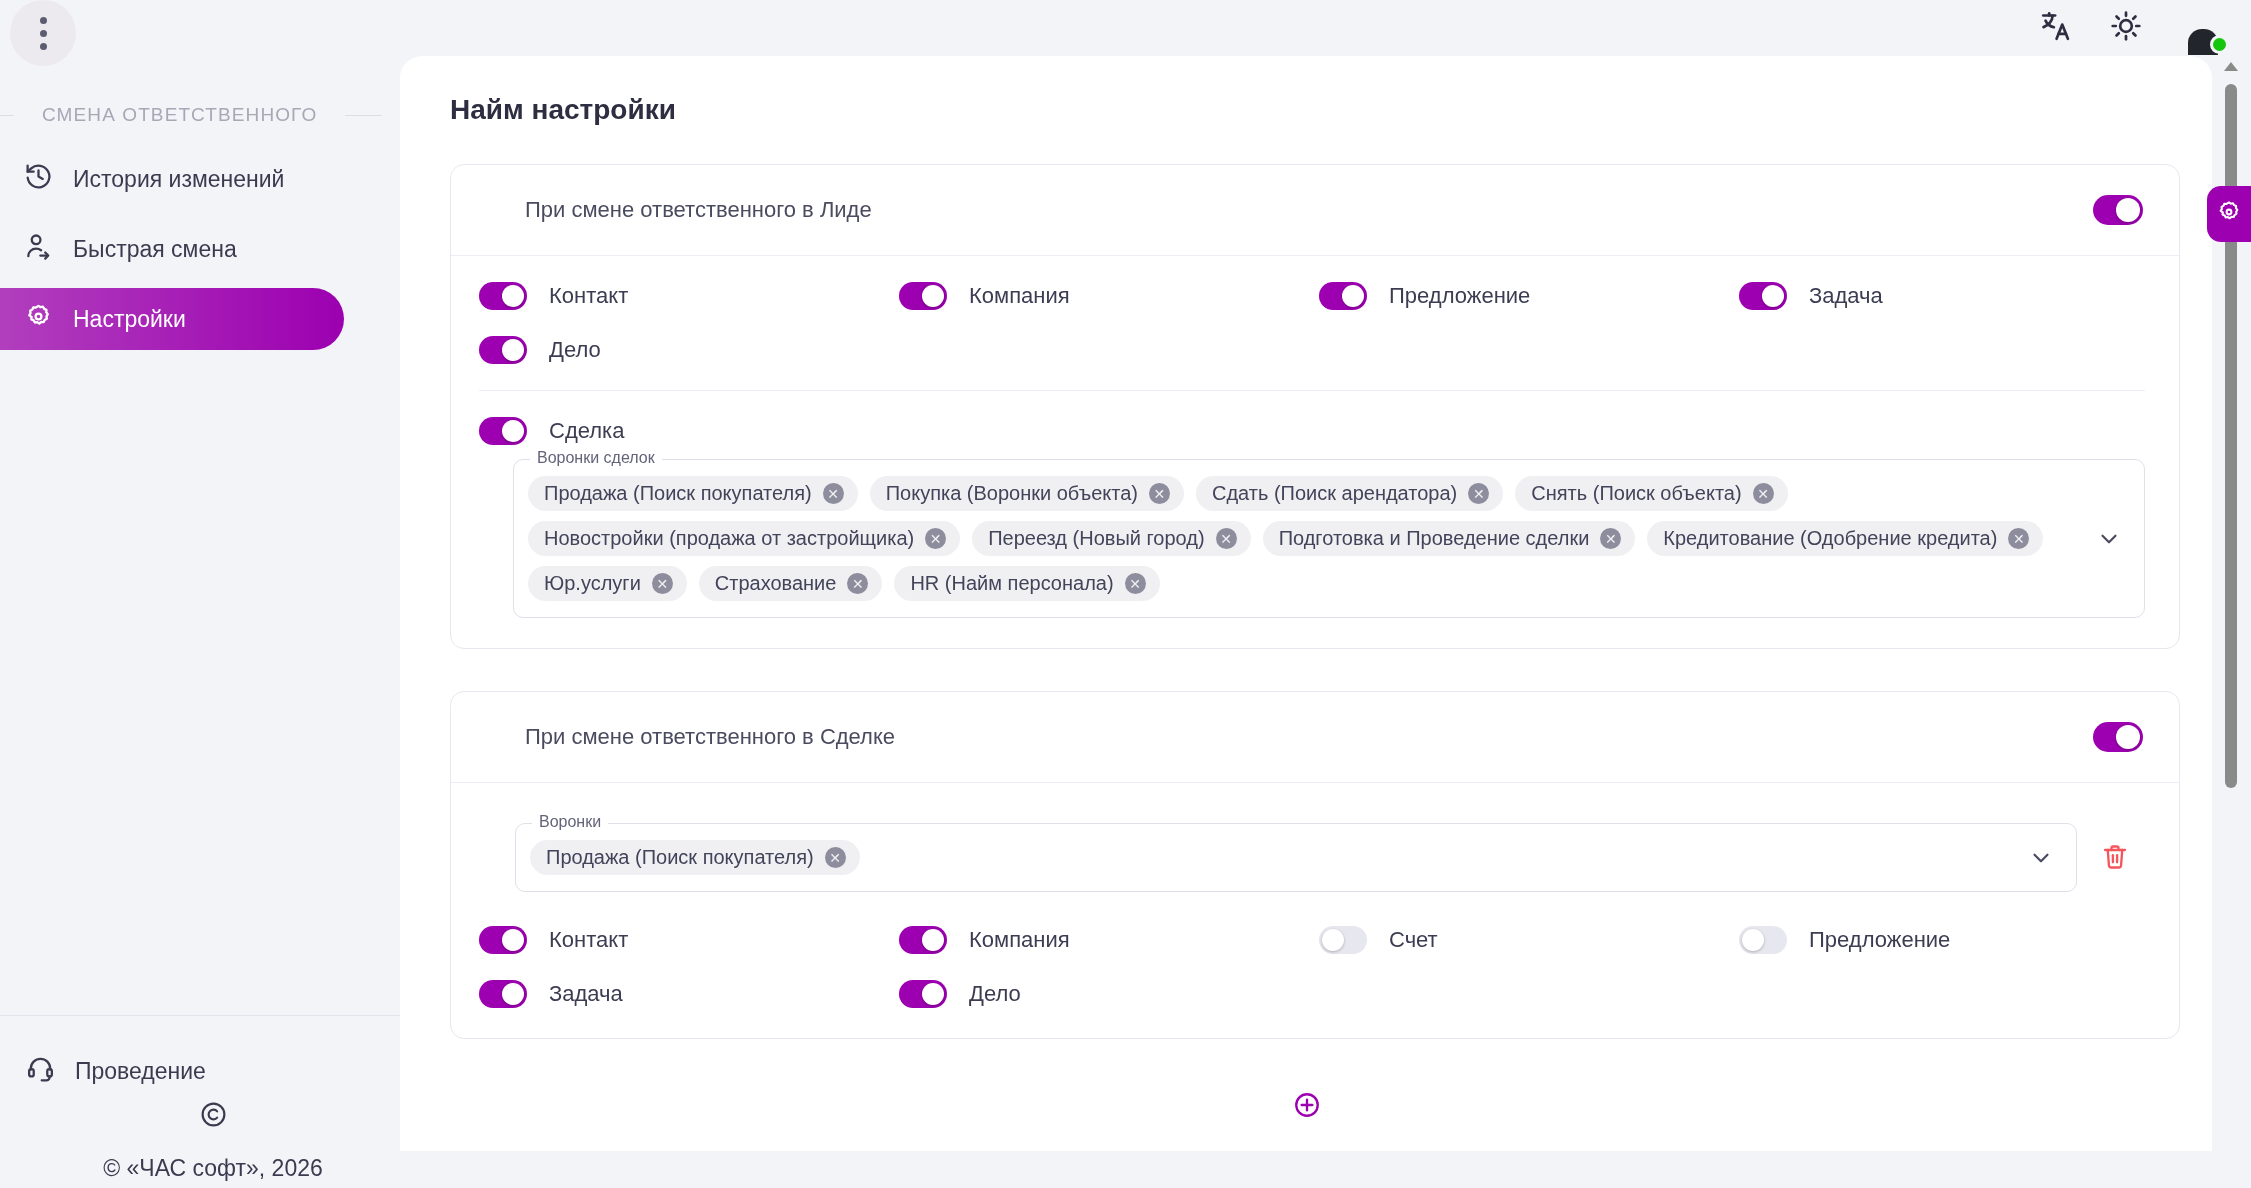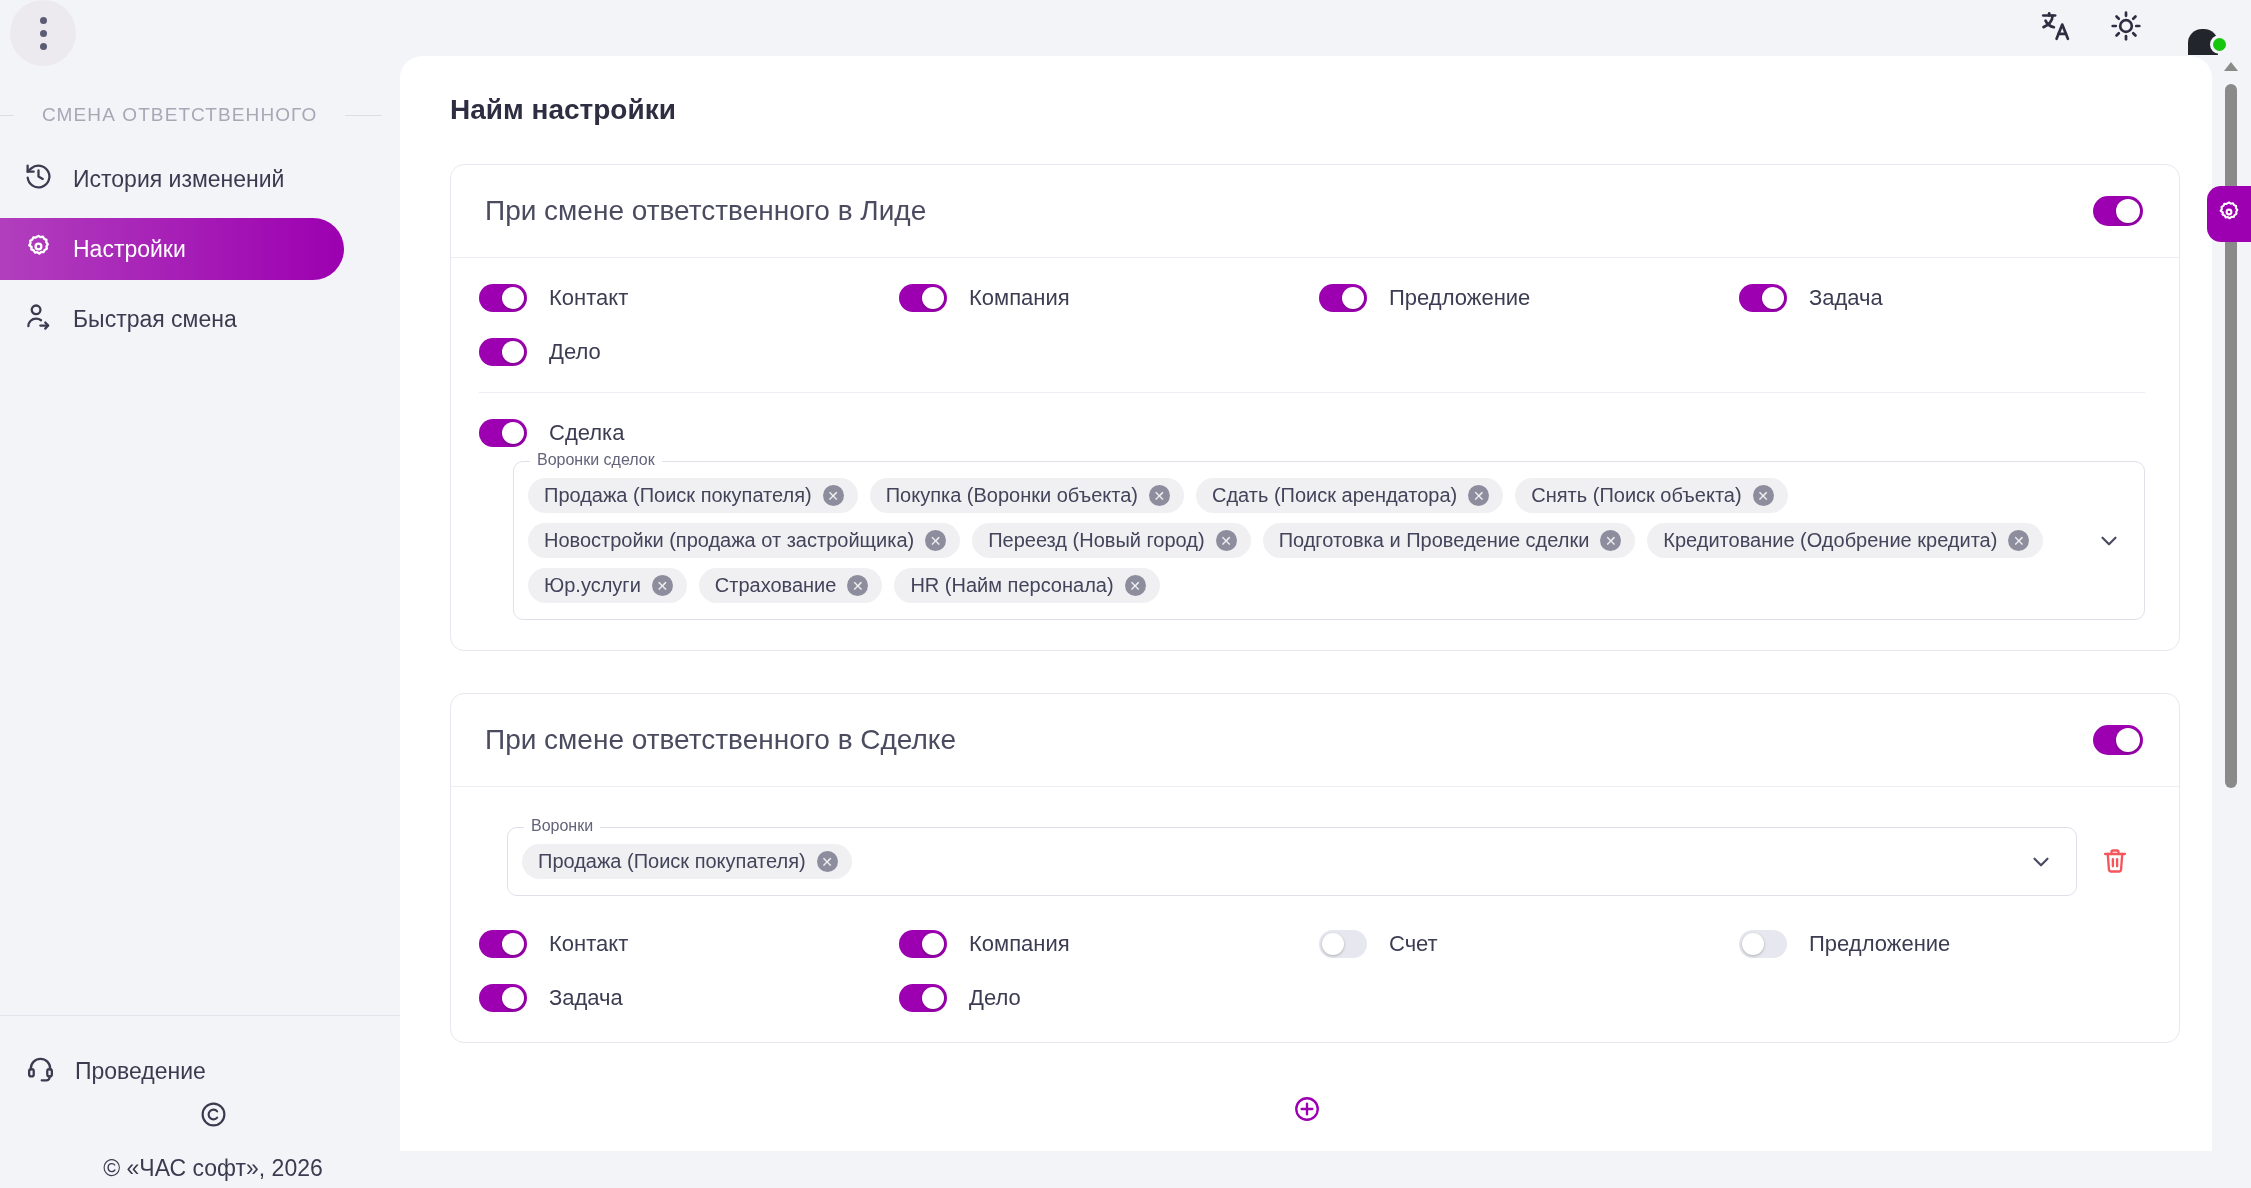--- a/index.html
+++ b/index.html
@@ -114,21 +114,21 @@
     border: 1px solid #e7e8ef;
     border-radius: 14px;
     margin: 0 8px 42px 24px;
     background: #fff;
   }
   .card-head {
     display: flex; align-items: center; justify-content: space-between;
     padding: 30px 36px 30px 34px;
     border-bottom: 1px solid #edeef3;
   }
-  .card-head-title { font-size: 28px; color: #4b4b60; }
+  .card-head-title { font-size: 22px; color: #4b4b60; margin-left: 40px; }
   .card-body { padding: 26px 34px 30px 28px; }
 
   .toggle-grid {
     display: grid;
     grid-template-columns: 420px 420px 420px 1fr;
     row-gap: 26px; align-items: center;
   }
   .toggle-row { display: flex; align-items: center; gap: 22px; cursor: pointer; }
   .toggle-row .lbl { font-size: 22px; color: #3c3c52; }
 
@@ -177,21 +177,21 @@
     background: #8d8d9e; color: #f0f0f3;
     display: inline-flex; align-items: center; justify-content: center;
     font-size: 14px; line-height: 1; cursor: pointer; flex: 0 0 auto;
     font-family: "DejaVu Sans", sans-serif;
   }
   .field-chevron {
     position: absolute; right: 22px; top: 50%; transform: translateY(-50%);
     cursor: pointer; line-height: 0;
   }
 
-  .field-row { display: flex; align-items: flex-start; gap: 18px; margin: 14px 0 0 28px; }
+  .field-row { display: flex; align-items: flex-start; gap: 18px; margin: 14px 0 0 36px; }
   .field-row .field { flex: 1 1 auto; margin: 0; }
   .trash-btn {
     flex: 0 0 auto; margin-top: 14px; margin-right: 10px;
     cursor: pointer; line-height: 0; padding: 6px;
   }
 
   .add-row { display: flex; justify-content: center; padding: 10px 0 40px 0; }
   .add-btn { cursor: pointer; line-height: 0; }
 
   
@@ -245,40 +245,40 @@
         <span>
           <svg width="29" height="29" viewBox="0 0 24 24" fill="none" stroke="#3b3b50" stroke-width="1.9" stroke-linecap="round" stroke-linejoin="round">
             <path d="M3 3v5h5"></path>
             <path d="M3.05 13A9 9 0 1 0 6 5.3L3 8"></path>
             <path d="M12 7v5l3.5 2"></path>
           </svg>
         </span>
         <span>История изменений</span>
       </div>
 
-      <div class="nav-item active">
-        <span>
-          <svg width="29" height="29" viewBox="0 0 24 24" fill="none" stroke="#ffffff" stroke-width="1.9" stroke-linecap="round" stroke-linejoin="round">
-            <path d="M12 3.2l1.7 1.1 2-.4 1 1.8 1.9.8-.2 2 1.3 1.6-1.1 1.7.3 2-1.8 1-.8 1.9-2-.2-1.6 1.3-1.7-1.1-2 .3-1-1.8-1.9-.8.2-2L4.3 11l1.1-1.7-.3-2 1.8-1 .8-1.9 2 .2z"></path>
-            <circle cx="12" cy="12" r="2.4"></circle>
-          </svg>
-        </span>
-        <span>Настройки</span>
-      </div>
-
       <div class="nav-item">
         <span>
           <svg width="29" height="29" viewBox="0 0 24 24" fill="none" stroke="#3b3b50" stroke-width="1.9" stroke-linecap="round" stroke-linejoin="round">
             <circle cx="10" cy="6.5" r="3.6"></circle>
             <path d="M3.6 20c0-3.6 2.9-6.3 6.4-6.3 1.6 0 3 .5 4.1 1.4"></path>
             <path d="M13.5 19.5h6.2"></path>
             <path d="M17.6 17l2.4 2.5-2.4 2.5"></path>
           </svg>
         </span>
         <span>Быстрая смена</span>
+      </div>
+
+      <div class="nav-item active">
+        <span>
+          <svg width="29" height="29" viewBox="0 0 24 24" fill="none" stroke="#ffffff" stroke-width="1.9" stroke-linecap="round" stroke-linejoin="round">
+            <path d="M12 3.2l1.7 1.1 2-.4 1 1.8 1.9.8-.2 2 1.3 1.6-1.1 1.7.3 2-1.8 1-.8 1.9-2-.2-1.6 1.3-1.7-1.1-2 .3-1-1.8-1.9-.8.2-2L4.3 11l1.1-1.7-.3-2 1.8-1 .8-1.9 2 .2z"></path>
+            <circle cx="12" cy="12" r="2.4"></circle>
+          </svg>
+        </span>
+        <span>Настройки</span>
       </div>
 
     </nav>
 
     <div class="sidebar-spacer"></div>
 
     <div class="sidebar-foot">
       <div class="foot-item">
         <span>
           <svg width="29" height="29" viewBox="0 0 24 24" fill="none" stroke="#3b3b50" stroke-width="1.9" stroke-linecap="round" stroke-linejoin="round">

